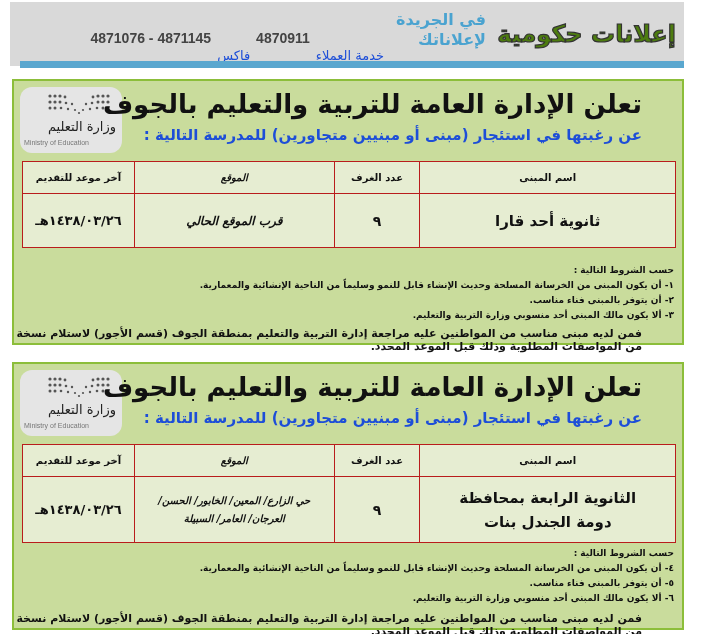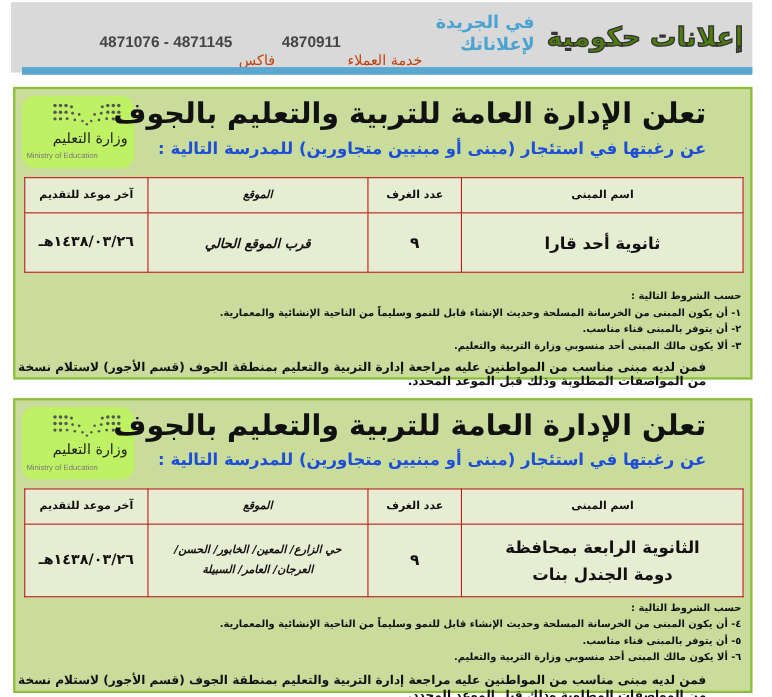--- a/index.html
+++ b/index.html
@@ -24,34 +24,34 @@
   .header-sub {
     position: absolute; left: 376px; top: 8px; width: 100px;
     font-size: 16px; font-weight: bold; color: #4aa3d0;
     text-align: right; line-height: 20px; direction: rtl;
   }
   .header-contact {
     position: absolute; left: 14px; top: 25px; width: 360px; height: 22px;
     display: flex; align-items: center; gap: 6px; direction: rtl;
     font-size: 13px;
   }
-  .contact-label { color: #c2410c; font-weight: normal; margin-top: 35px; }
+  .contact-label { color: #1d4ed8; font-weight: normal; margin-top: 35px; }
   .contact-num { color: #444; font-weight: bold; font-family: "Liberation Sans", sans-serif; font-size: 14px; }
 
   
   .ad {
     position: absolute; left: 12px; width: 672px;
     background: #c9dc9c; border: 2px solid #8cbe3a;
   }
   .ad1 { top: 79px; height: 266px; }
   .ad2 { top: 362px; height: 268px; }
 
   .logo {
     position: absolute; left: 6px; top: 6px; width: 102px; height: 66px;
-    background: #bef264; border-radius: 12px; padding-left: 40px;
+    background: #e5e5e5; border-radius: 12px; padding-left: 40px;
   }
   .logo-dots {
     position: absolute; right: 10px; top: 6px; width: 66px; height: 22px;
   }
   .logo-ar {
     position: absolute; right: 6px; top: 32px; font-size: 13px; color: #222; direction: rtl;
   }
   .logo-en {
     position: absolute; left: 4px; top: 52px; font-size: 7px; color: #777; font-family: "Liberation Sans", sans-serif;
   }

